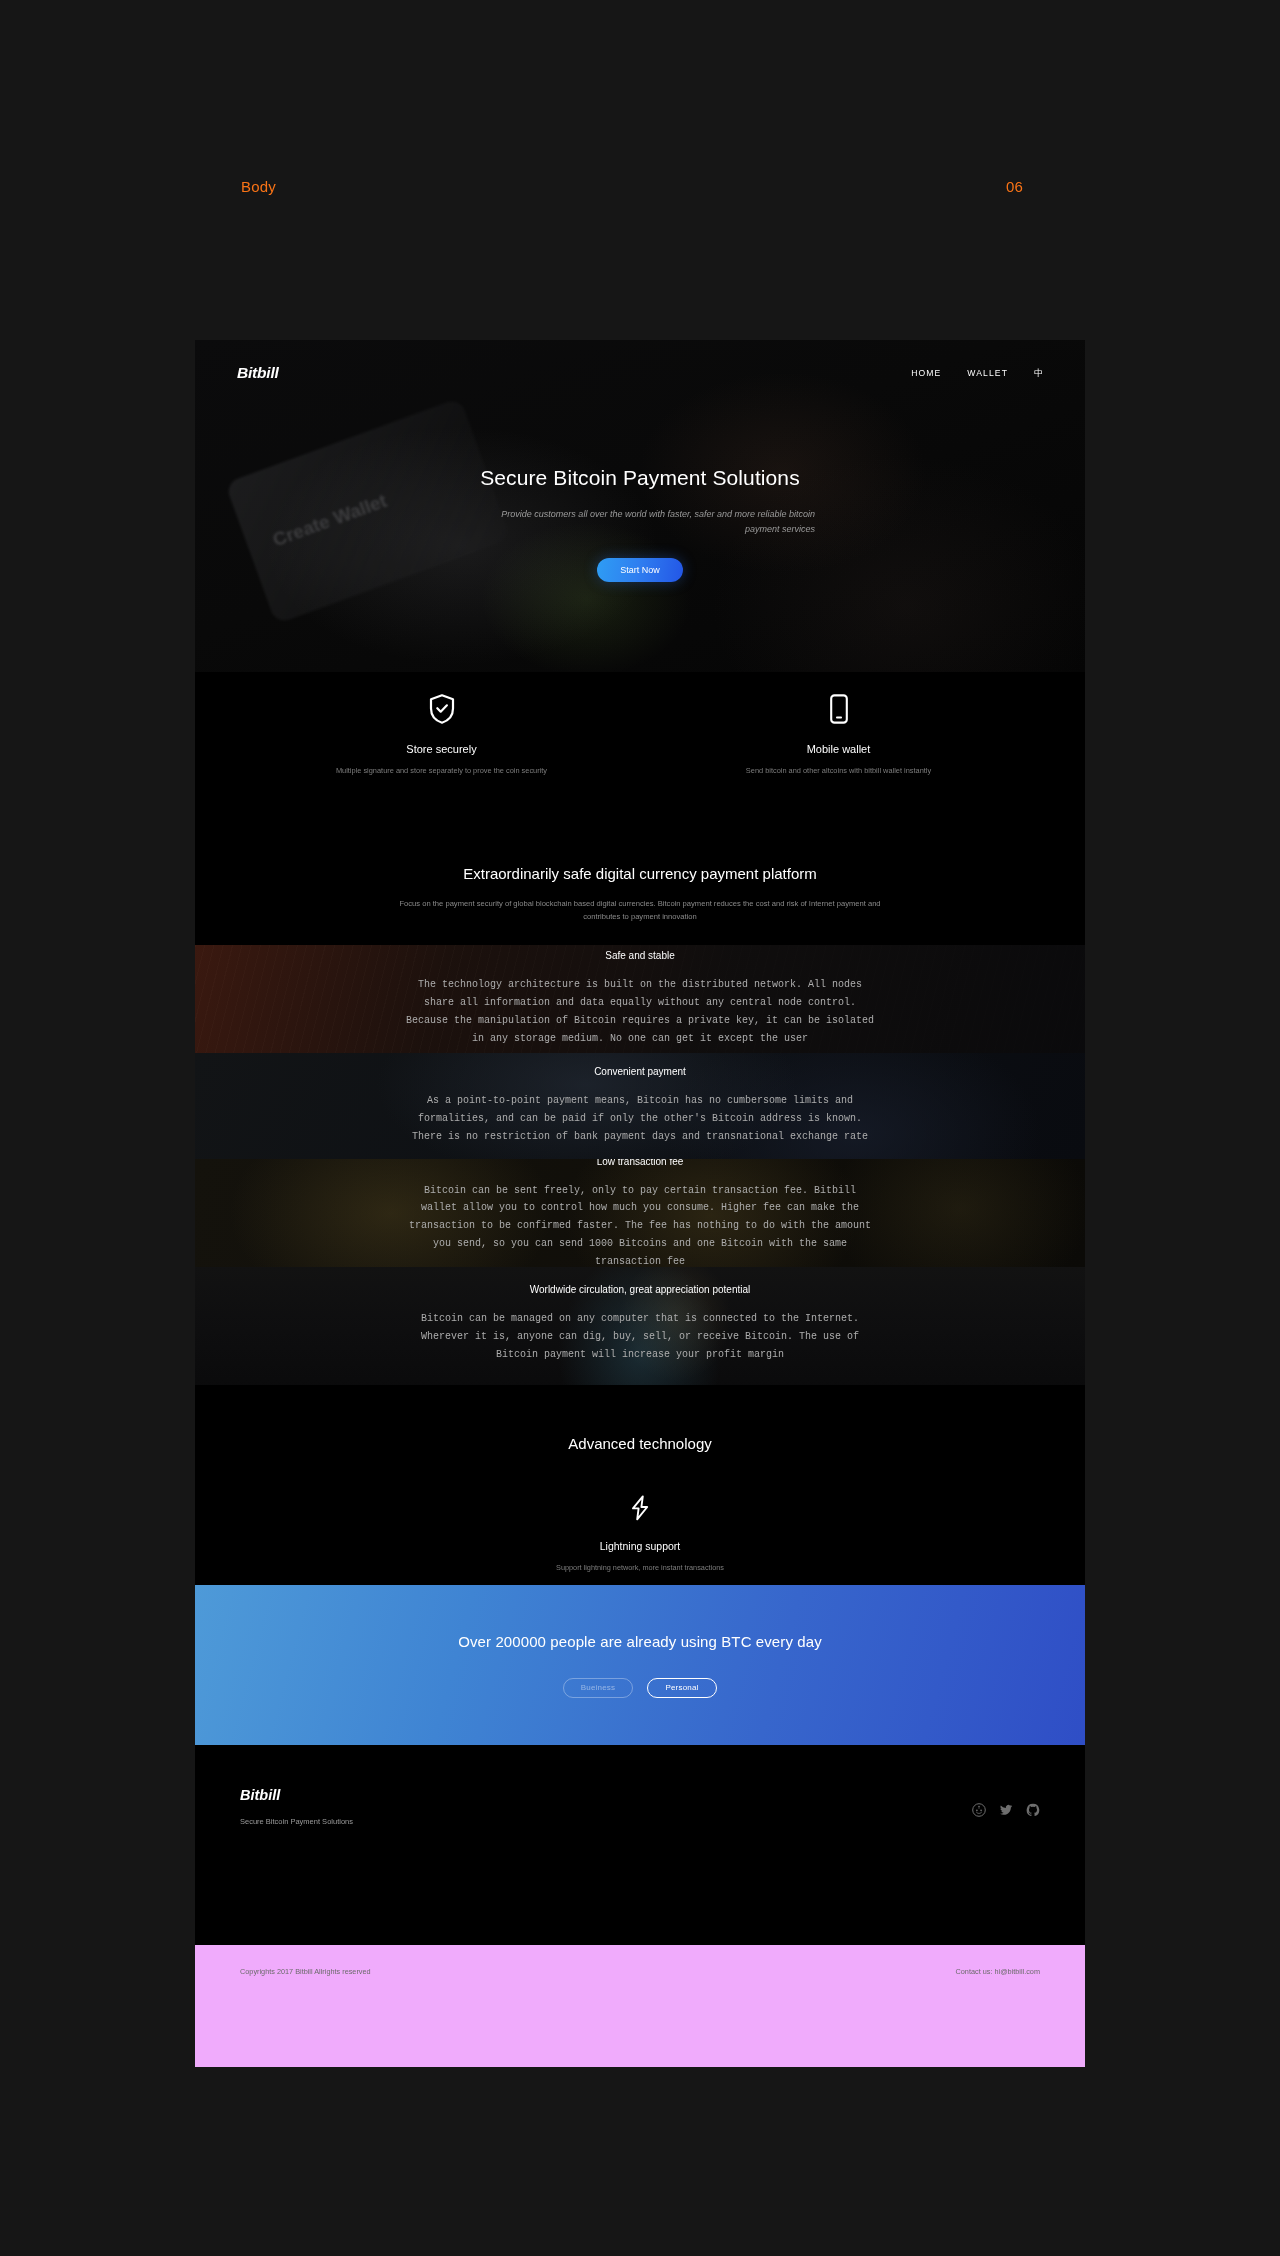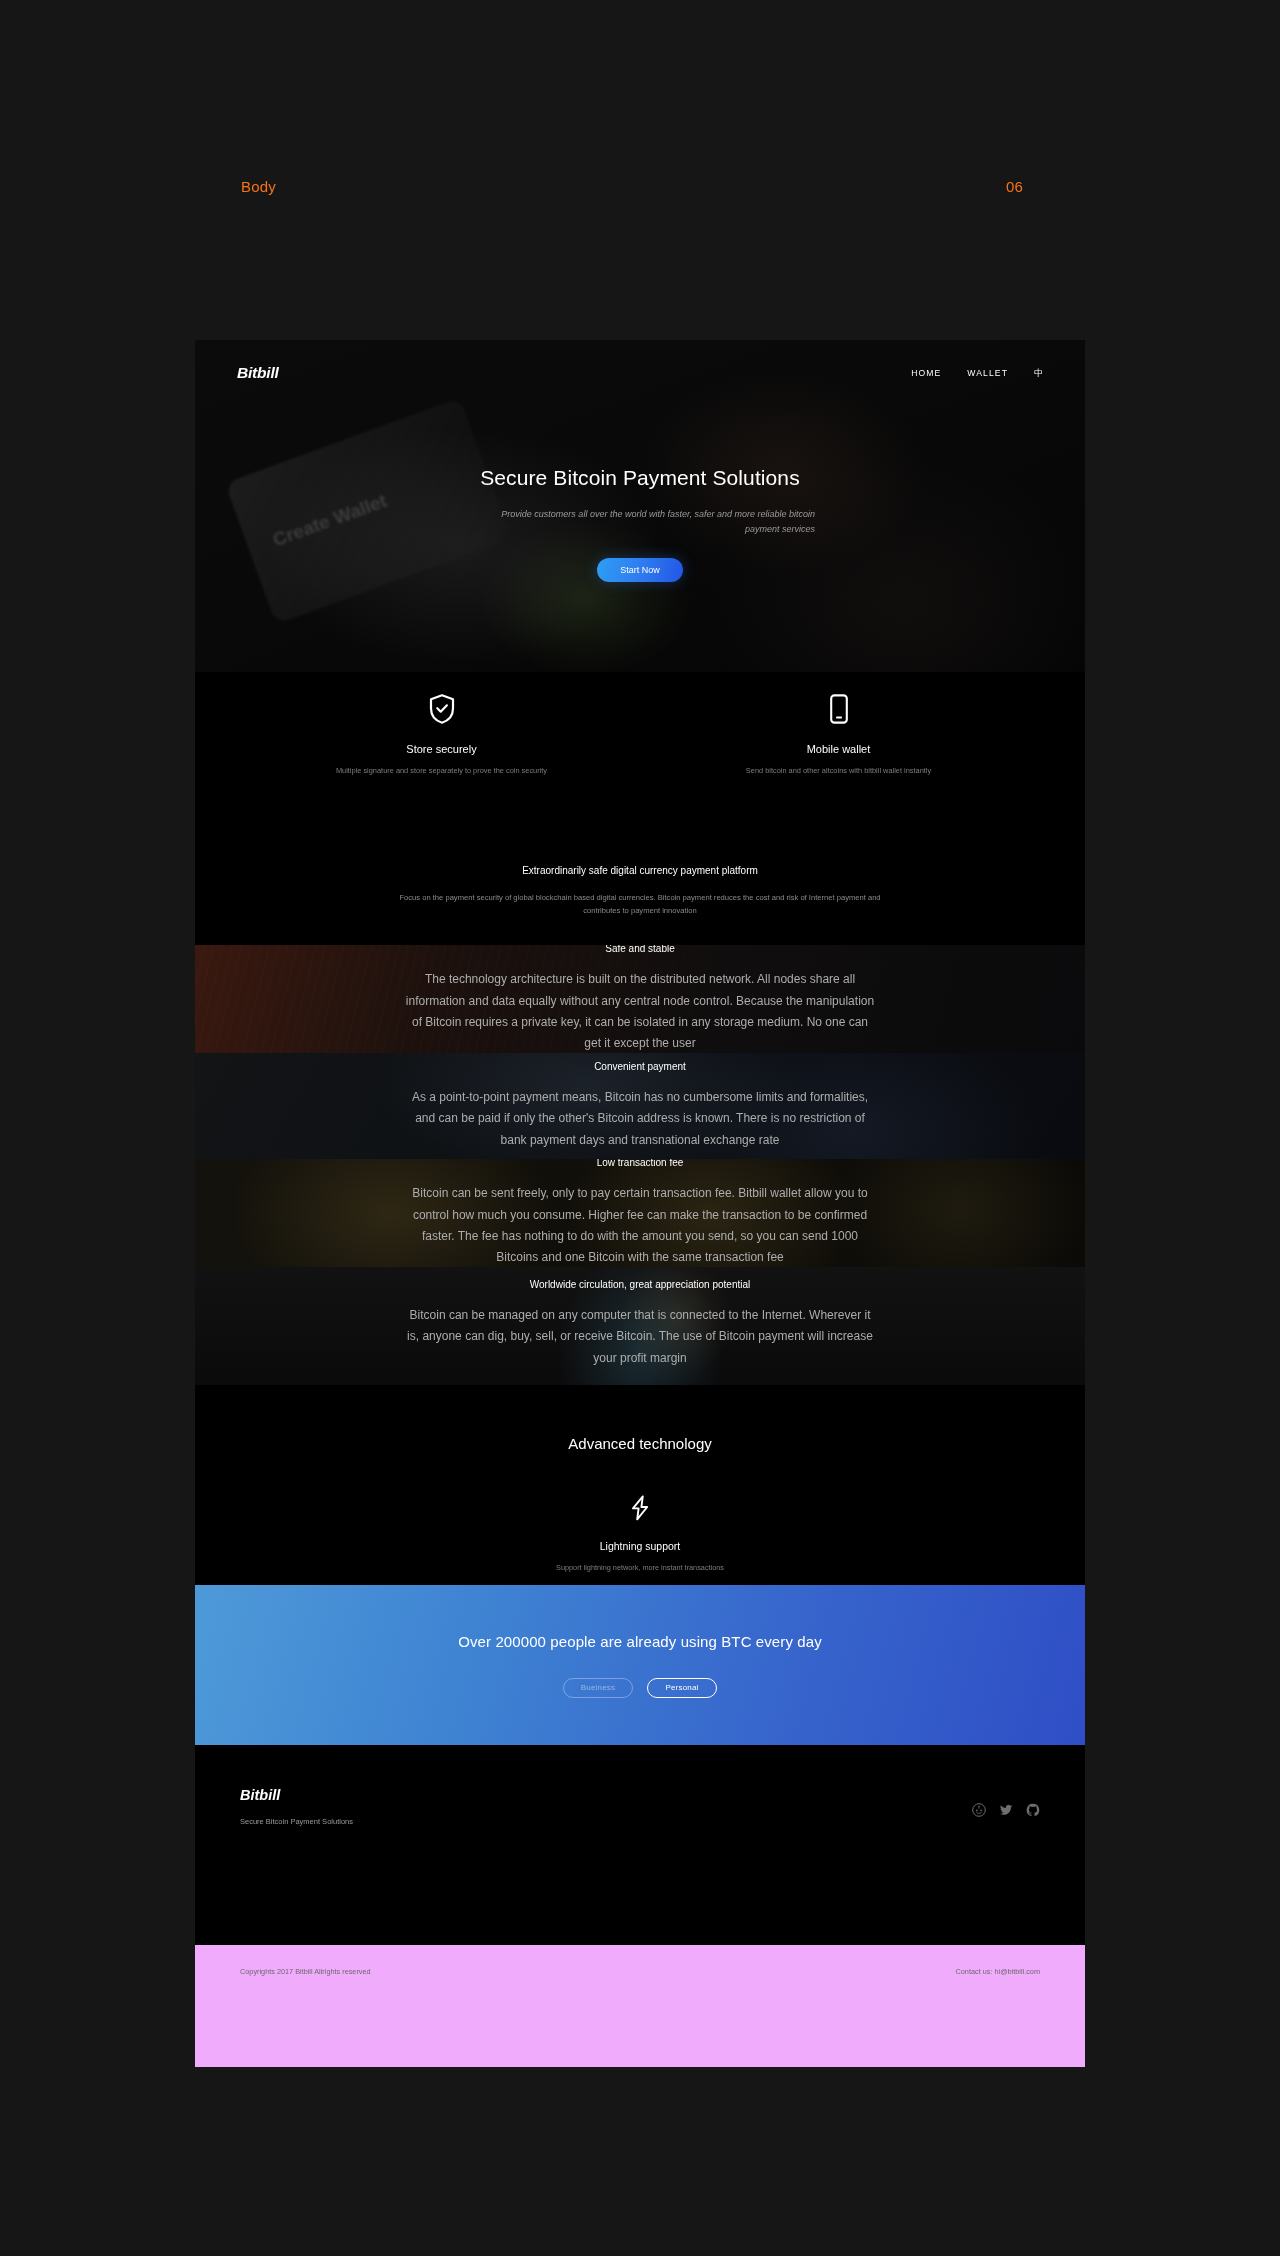--- a/index.html
+++ b/index.html
@@ -109,38 +109,38 @@
     height:34px; display:flex; align-items:center; justify-content:center;
     color:#fff;
   }
   .feat-title { margin-top:17px; color:#fff; font-size:11px; }
   .feat-desc  { margin-top:10px; color:#7d7d7d; font-size:7.4px; line-height:1.7; }
 
   
   .statement {
     position:absolute; left:0; top:525px; width:100%; text-align:center;
   }
-  .statement-title { color:#fff; font-size:10px; font-weight:400; }
+  .statement-title { color:#fff; font-size:15px; font-weight:400; }
   .statement-desc {
     margin:15px auto 0; width:520px;
     color:#8a8a8a; font-size:7.6px; line-height:1.75;
   }
 
   
   .blocks { position:absolute; left:0; top:605px; width:100%; }
   .block {
     position:relative; width:100%; height:auto;
     display:flex; flex-direction:column; align-items:center;
     justify-content:center; text-align:center;
     overflow:hidden;
   }
   .block .ovl { position:absolute; inset:0; }
   .block .bt, .block .bd { position:relative; z-index:2; }
   .bt { color:#fff; font-size:10px; font-weight:500; }
-  .bd { margin-top:15px; width:470px; color:#adadad; font-size:12px; line-height:1.78; }
+  .bd { margin-top:15px; width:470px; color:#adadad; font-size:10px; line-height:1.78;font-family:Liberation Mono, monospace; }
 
   #block-0 { height:108px; padding:24px 0; }
   #block-0 .ovl {
     background:
       linear-gradient(108deg, rgba(86,34,20,.62) 0%, rgba(40,22,16,.55) 28%, rgba(16,14,14,.85) 58%, rgba(10,10,12,.93) 100%),
       repeating-linear-gradient(104deg, rgba(150,140,120,.07) 0px, rgba(150,140,120,.07) 1px, transparent 1px, transparent 9px),
       #0d0a09;
   }
   #block-1 { height:106px; padding:22px 0; }
   #block-1 .ovl {

